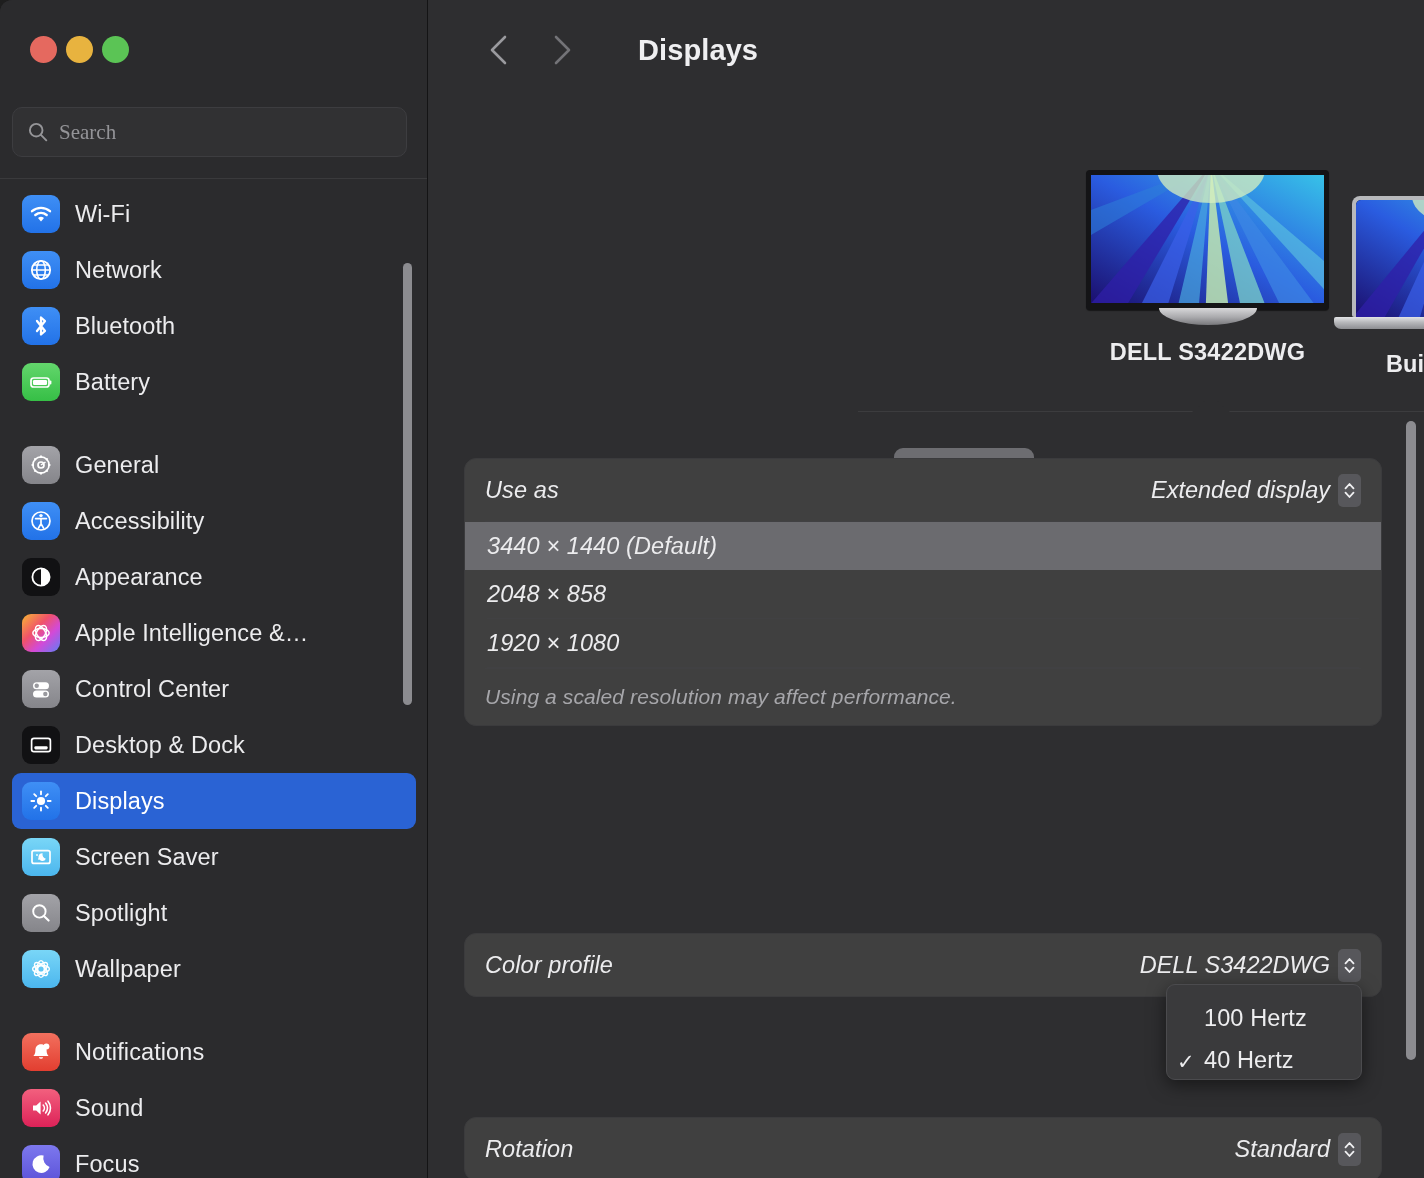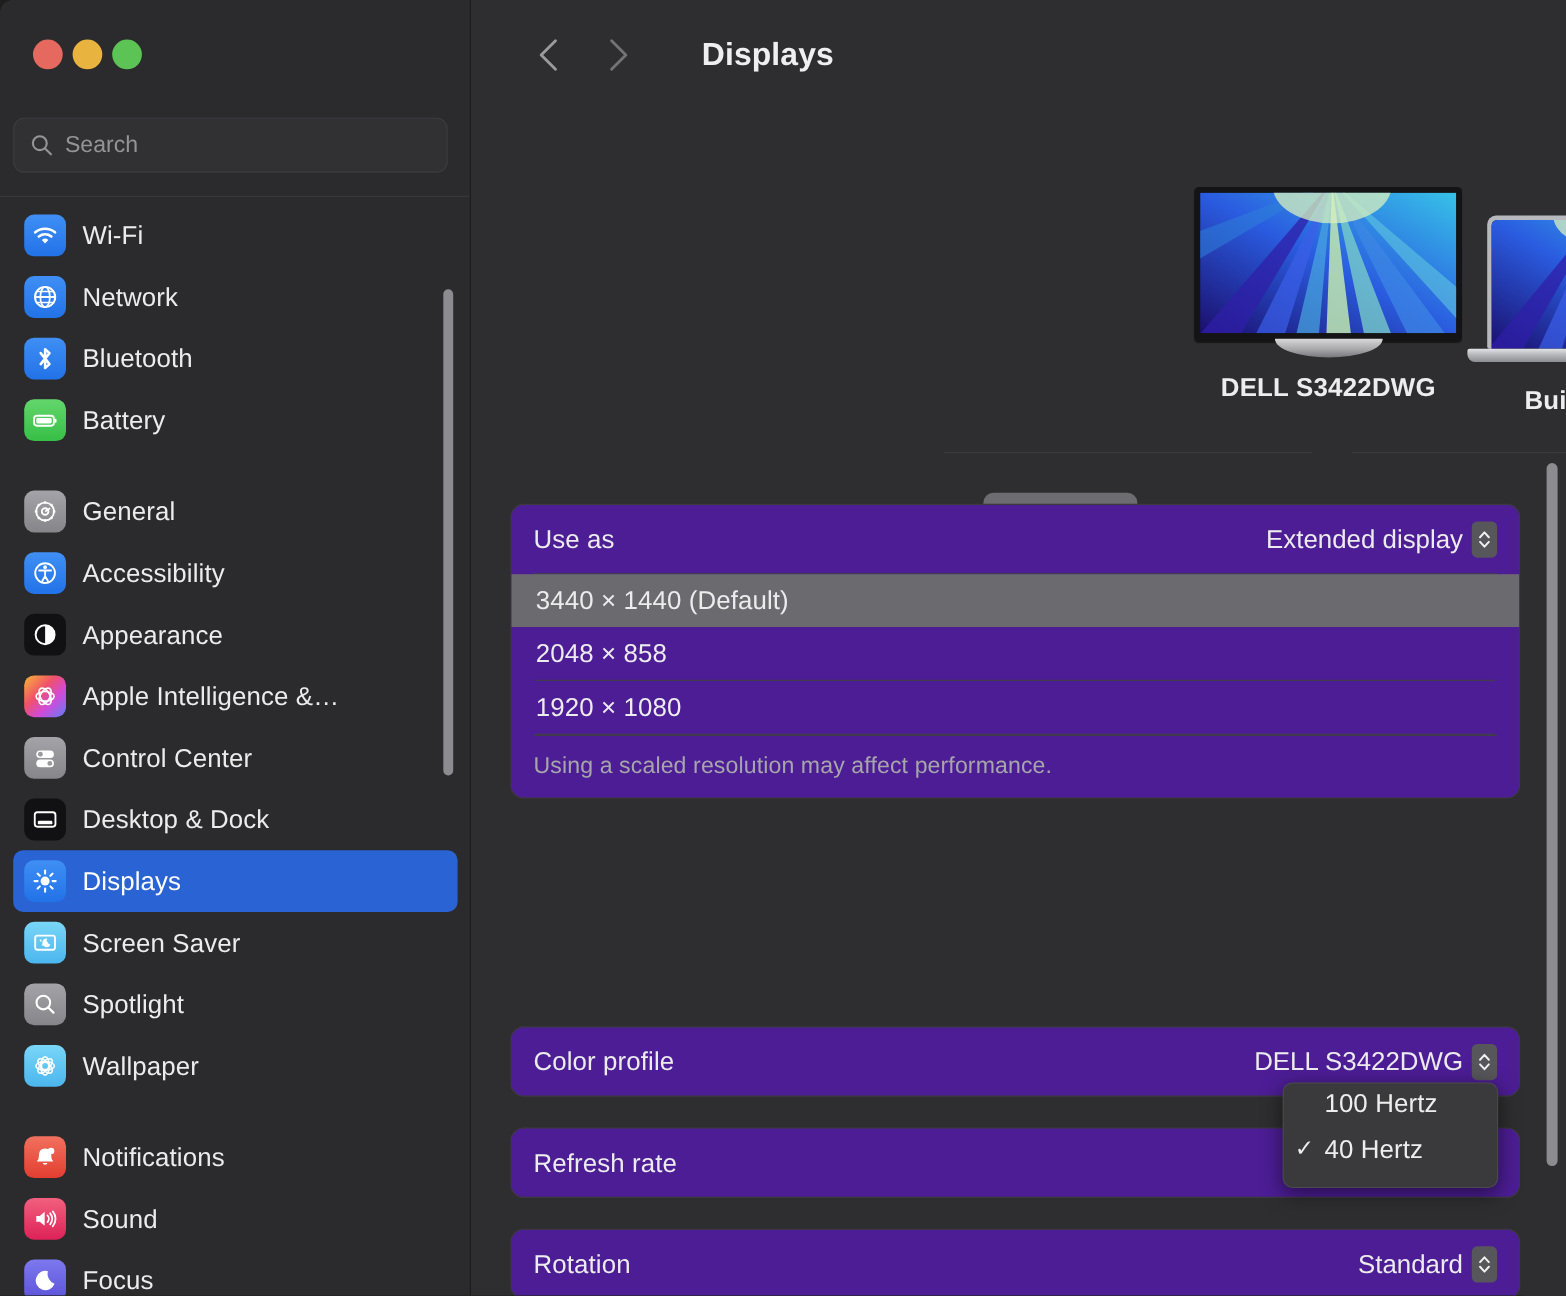--- a/index.html
+++ b/index.html
@@ -43,21 +43,21 @@
     background: #313133;
     border: 1px solid #3d3d40;
     border-radius: 10px;
     display: flex; align-items: center;
     padding: 0 14px;
     gap: 10px;
   }
   .search-icon { width: 22px; height: 22px; flex: 0 0 22px; opacity: .72; }
   .search-input {
     background: transparent; border: none; outline: none;
-    font-family: Liberation Sans, sans-serif;
+    font-family: Liberation Serif, serif;
     font-size: 21px; color: #86efac; width: 100%;
   }
   .search-input::placeholder { color: #949498; }
 
   .divider-h {
     position: absolute; top: 178px; left: 0; width: 428px; height: 1px;
     background: #3a3a3c;
   }
 
   .nav {
@@ -209,23 +209,24 @@
   }
 
   
   .content {
     position: absolute; top: 412px; left: 0; right: 0; bottom: 0;
     overflow: hidden;
   }
   .panel {
     position: absolute; left: 36px;
     width: 918px;
-    background: #4c1d95;
+    background: #404040;
     border: 1px solid #3b3b3d;
     border-radius: 12px;
+    font-style: italic;
   }
   .row {
     display: flex; align-items: center; justify-content: space-between;
     height: 62px; padding: 0 20px;
   }
   .row-label {
     font-size: 23.5px; color: #ececee; letter-spacing: .1px;
   }
   .row-value {
     font-size: 23.5px; color: #ececee; display: flex; align-items: center; gap: 8px;
@@ -275,21 +276,21 @@
     left: 1166px; top: 984px;
     width: 196px;
     background: #3a3a3c;
     border: 1px solid #4b4b4e;
     border-radius: 9px;
     box-shadow: 0 5px 18px rgba(0,0,0,.5);
     padding: 5px 0;
     z-index: 20;
   }
   .popup-item {
-    height: 42px; display: flex; align-items: flex-start;
+    height: 42px; display: flex; align-items: flex-end;
     font-size: 23.5px; color: #ededef;
     padding-left: 10px; gap: 8px;
     cursor: default;
     letter-spacing: .1px;
   }
   .popup-check { width: 19px; flex: 0 0 19px; font-size: 21px; color:#ededef; }
 
   .main-scroll {
     position: absolute; right: 8px; top: 421px;
     width: 10px; height: 639px;
@@ -674,26 +675,20 @@
             <span class="stepper">
               <svg width="13" height="19" viewBox="0 0 13 19">
                 <polyline points="2.5,7.4 6.5,3 10.5,7.4" fill="none" stroke="#f0f0f2" stroke-width="1.8" stroke-linecap="round" stroke-linejoin="round"></polyline>
                 <polyline points="2.5,11.6 6.5,16 10.5,11.6" fill="none" stroke="#f0f0f2" stroke-width="1.8" stroke-linecap="round" stroke-linejoin="round"></polyline>
               </svg>
             </span>
           </span>
         </div>
       </div>
 
-      <div class="panel" style="top:613px;">
-        <div class="row">
-          <span class="row-label">Refresh rate</span>
-          <span class="row-value"></span>
-        </div>
-      </div>
 
       <div class="panel" style="top:705px;">
         <div class="row">
           <span class="row-label">Rotation</span>
           <span class="row-value">
             <span>Standard</span>
             <span class="stepper">
               <svg width="13" height="19" viewBox="0 0 13 19">
                 <polyline points="2.5,7.4 6.5,3 10.5,7.4" fill="none" stroke="#f0f0f2" stroke-width="1.8" stroke-linecap="round" stroke-linejoin="round"></polyline>
                 <polyline points="2.5,11.6 6.5,16 10.5,11.6" fill="none" stroke="#f0f0f2" stroke-width="1.8" stroke-linecap="round" stroke-linejoin="round"></polyline>

